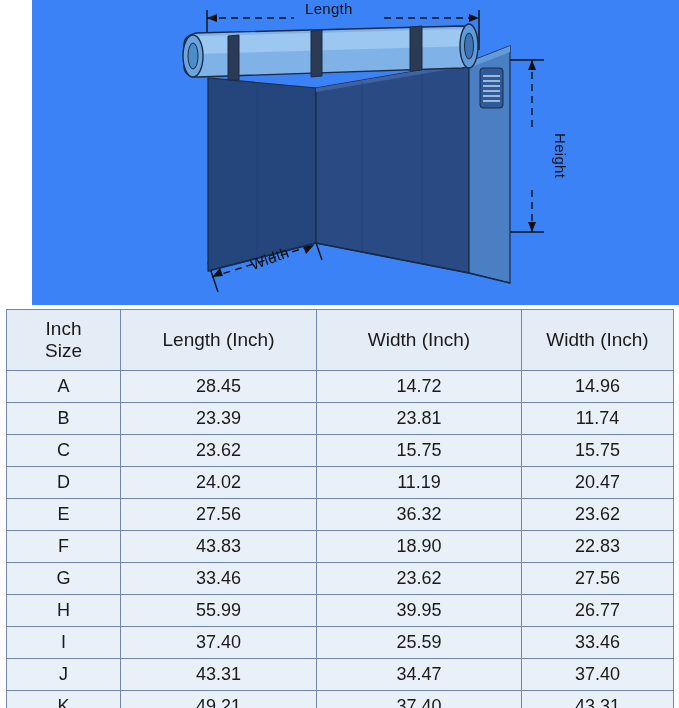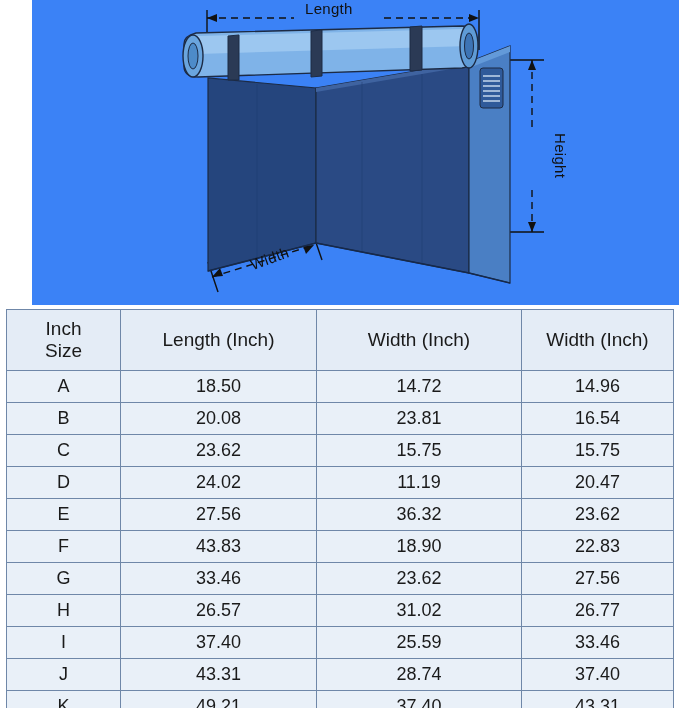--- a/index.html
+++ b/index.html
@@ -188,29 +188,29 @@
           <span>Size</span>
         </th>
         <th>Length (Inch)</th>
         <th>Width (Inch)</th>
         <th>Width (Inch)</th>
       </tr>
     </thead>
     <tbody>
       <tr>
         <td>A</td>
-        <td>18.50</td>
+        <td>28.45</td>
         <td>14.72</td>
         <td>14.96</td>
       </tr>
       <tr>
         <td>B</td>
-        <td>20.08</td>
+        <td>23.39</td>
         <td>23.81</td>
-        <td>16.54</td>
+        <td>11.74</td>
       </tr>
       <tr>
         <td>C</td>
         <td>23.62</td>
         <td>15.75</td>
         <td>15.75</td>
       </tr>
       <tr>
         <td>D</td>
         <td>24.02</td>
@@ -230,34 +230,34 @@
         <td>22.83</td>
       </tr>
       <tr>
         <td>G</td>
         <td>33.46</td>
         <td>23.62</td>
         <td>27.56</td>
       </tr>
       <tr>
         <td>H</td>
-        <td>26.57</td>
-        <td>31.02</td>
+        <td>55.99</td>
+        <td>39.95</td>
         <td>26.77</td>
       </tr>
       <tr>
         <td>I</td>
         <td>37.40</td>
         <td>25.59</td>
         <td>33.46</td>
       </tr>
       <tr>
         <td>J</td>
         <td>43.31</td>
-        <td>28.74</td>
+        <td>34.47</td>
         <td>37.40</td>
       </tr>
       <tr>
         <td>K</td>
         <td>49.21</td>
         <td>37.40</td>
         <td>43.31</td>
       </tr>
     </tbody>
   </table>

